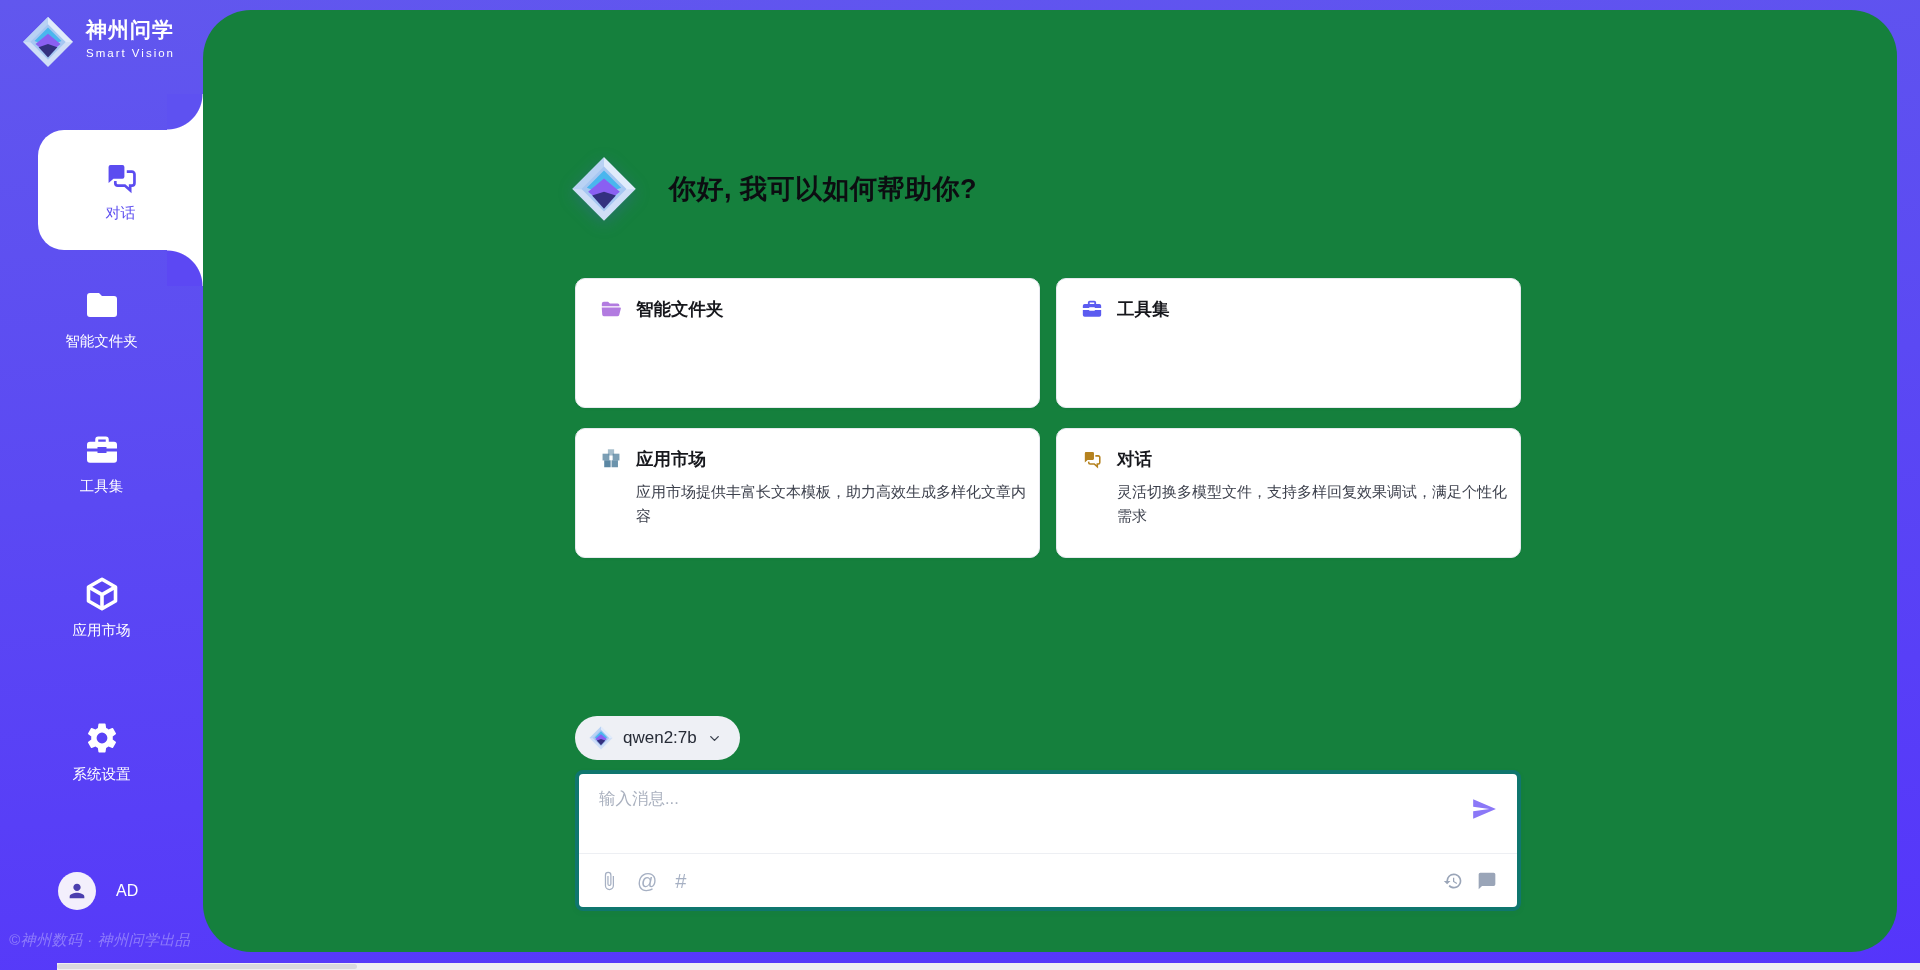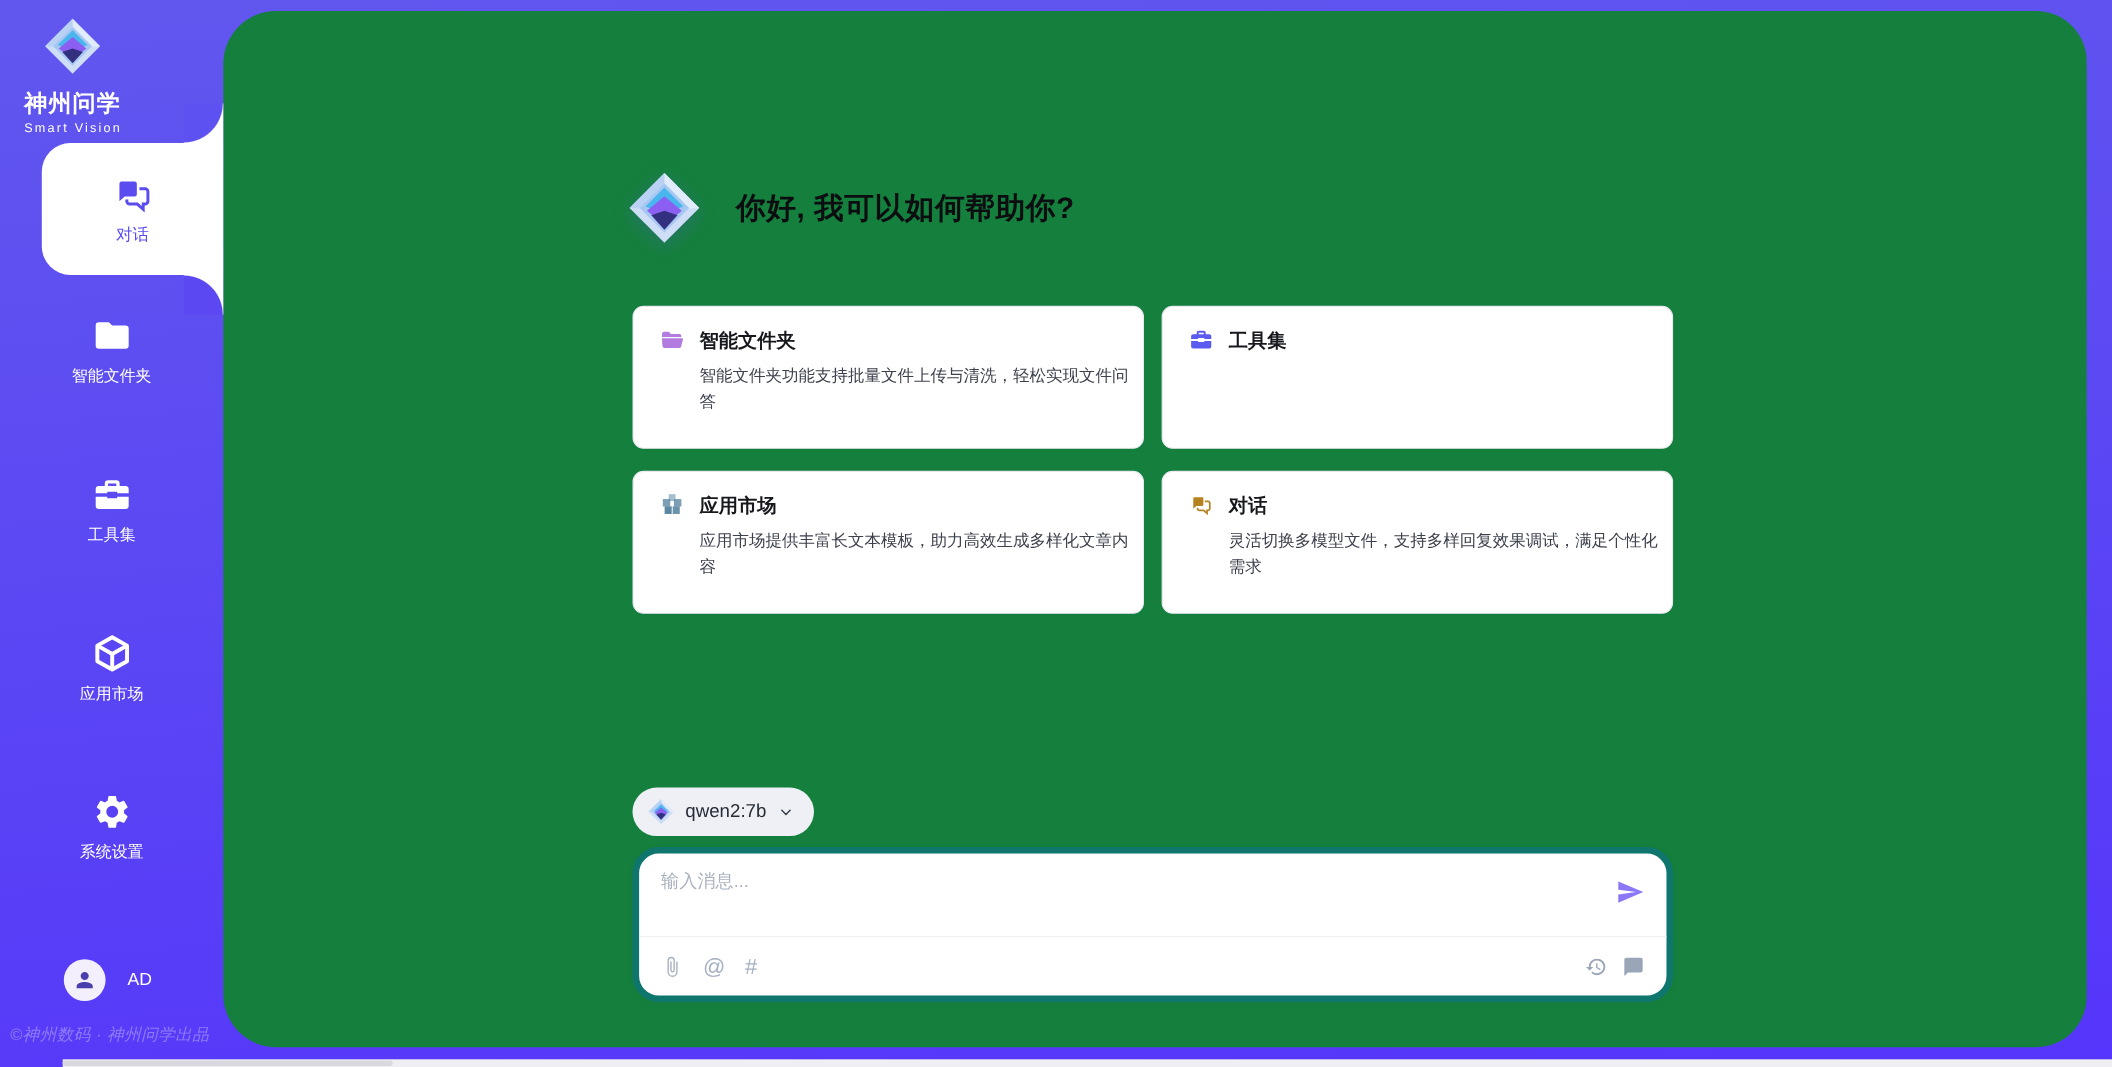--- a/index.html
+++ b/index.html
@@ -6,21 +6,21 @@
   html,body { width:1920px; height:970px; }
   body {
     position:relative; overflow:hidden;
     font-family:"Liberation Sans","DejaVu Sans",sans-serif;
     background:linear-gradient(175deg,#6157ee 0%,#5b49f3 45%,#5535fb 100%);
   }
   svg { display:block; }
 
   
   .sidebar { position:absolute; left:0; top:0; width:203px; height:100%; }
-  .brand { position:absolute; left:22px; top:16px; display:flex; align-items:center; gap:12px;flex-direction:column; }
+  .brand { position:absolute; left:22px; top:16px; display:flex; gap:12px; }
   .brand .gem { width:52px; height:52px; }
   .brand-name { color:#fff; font-size:21px; font-weight:700; letter-spacing:1px; }
   .brand-sub  { color:#fff; font-size:11.5px; letter-spacing:2px; margin-top:3px; }
 
   .nav-item { position:absolute; left:0; width:203px; display:flex; flex-direction:column;
               align-items:center; color:#fff; cursor:pointer; }
   .nav-item .nav-icon { width:36px; height:36px; }
   .nav-item .nav-label { margin-top:9px; font-size:14.5px; }
 
   .tab-active { position:absolute; left:38px; top:130px; width:165px; height:120px;
@@ -57,21 +57,21 @@
   .card-desc { margin:9px 0 0 36px; width:392px; font-size:15px; color:#3d414d; line-height:1.6; }
 
   .model-pill { position:absolute; left:372px; top:706px; height:44px; display:inline-flex;
                 align-items:center; gap:10px; padding:0 18px 0 14px; background:#eef0f5;
                 border-radius:22px; cursor:pointer; }
   .model-pill .gem { width:24px; height:24px; }
   .model-name { font-size:17px; color:#262b36; }
   .model-pill .chev { width:15px; height:15px; stroke:#39404d; fill:none; stroke-width:2.2; stroke-linecap:round; stroke-linejoin:round; }
 
   .composer { position:absolute; left:372px; top:760px; width:946px; height:141px;
-              background:#fff; border:6px solid #0f766e; border-radius:24px;
+              background:#fff; border:4px solid #0f766e; border-radius:8px;
               box-shadow:0 2px 6px rgba(40,40,80,.04); }
   .composer textarea { position:absolute; left:20px; top:14px; width:850px; height:58px;
               border:none; outline:none; resize:none; font-size:16.5px; color:#333;
               font-family:inherit; background:transparent; }
   .composer textarea::placeholder { color:#aab1bf; }
   .send-btn { position:absolute; right:16px; top:20px; width:30px; height:30px; border:none;
               background:transparent; cursor:pointer; }
   .send-btn svg { width:26px; height:26px; fill:#8b78f7; }
   .composer-bar { position:absolute; left:0; right:0; bottom:0; height:54px;
               border-top:1px solid #edeff3; display:flex; align-items:center; padding:0 20px; gap:18px; }
@@ -215,21 +215,20 @@
 
   <div class="cards">
 
     <div class="card">
       <div class="card-head">
         <svg fill="#b27be0">
             <use href="#sym-folder-open"></use>
           </svg>
         <div class="card-title">智能文件夹</div>
       </div>
-      <div class="card-desc">智能文件夹功能支持批量文件上传与清洗，轻松实现文件问答</div>
     </div>
 
     <div class="card">
       <div class="card-head">
         <svg fill="#5b5bf0">
             <use href="#sym-toolbox"></use>
           </svg>
         <div class="card-title">工具集</div>
       </div>
     </div>

